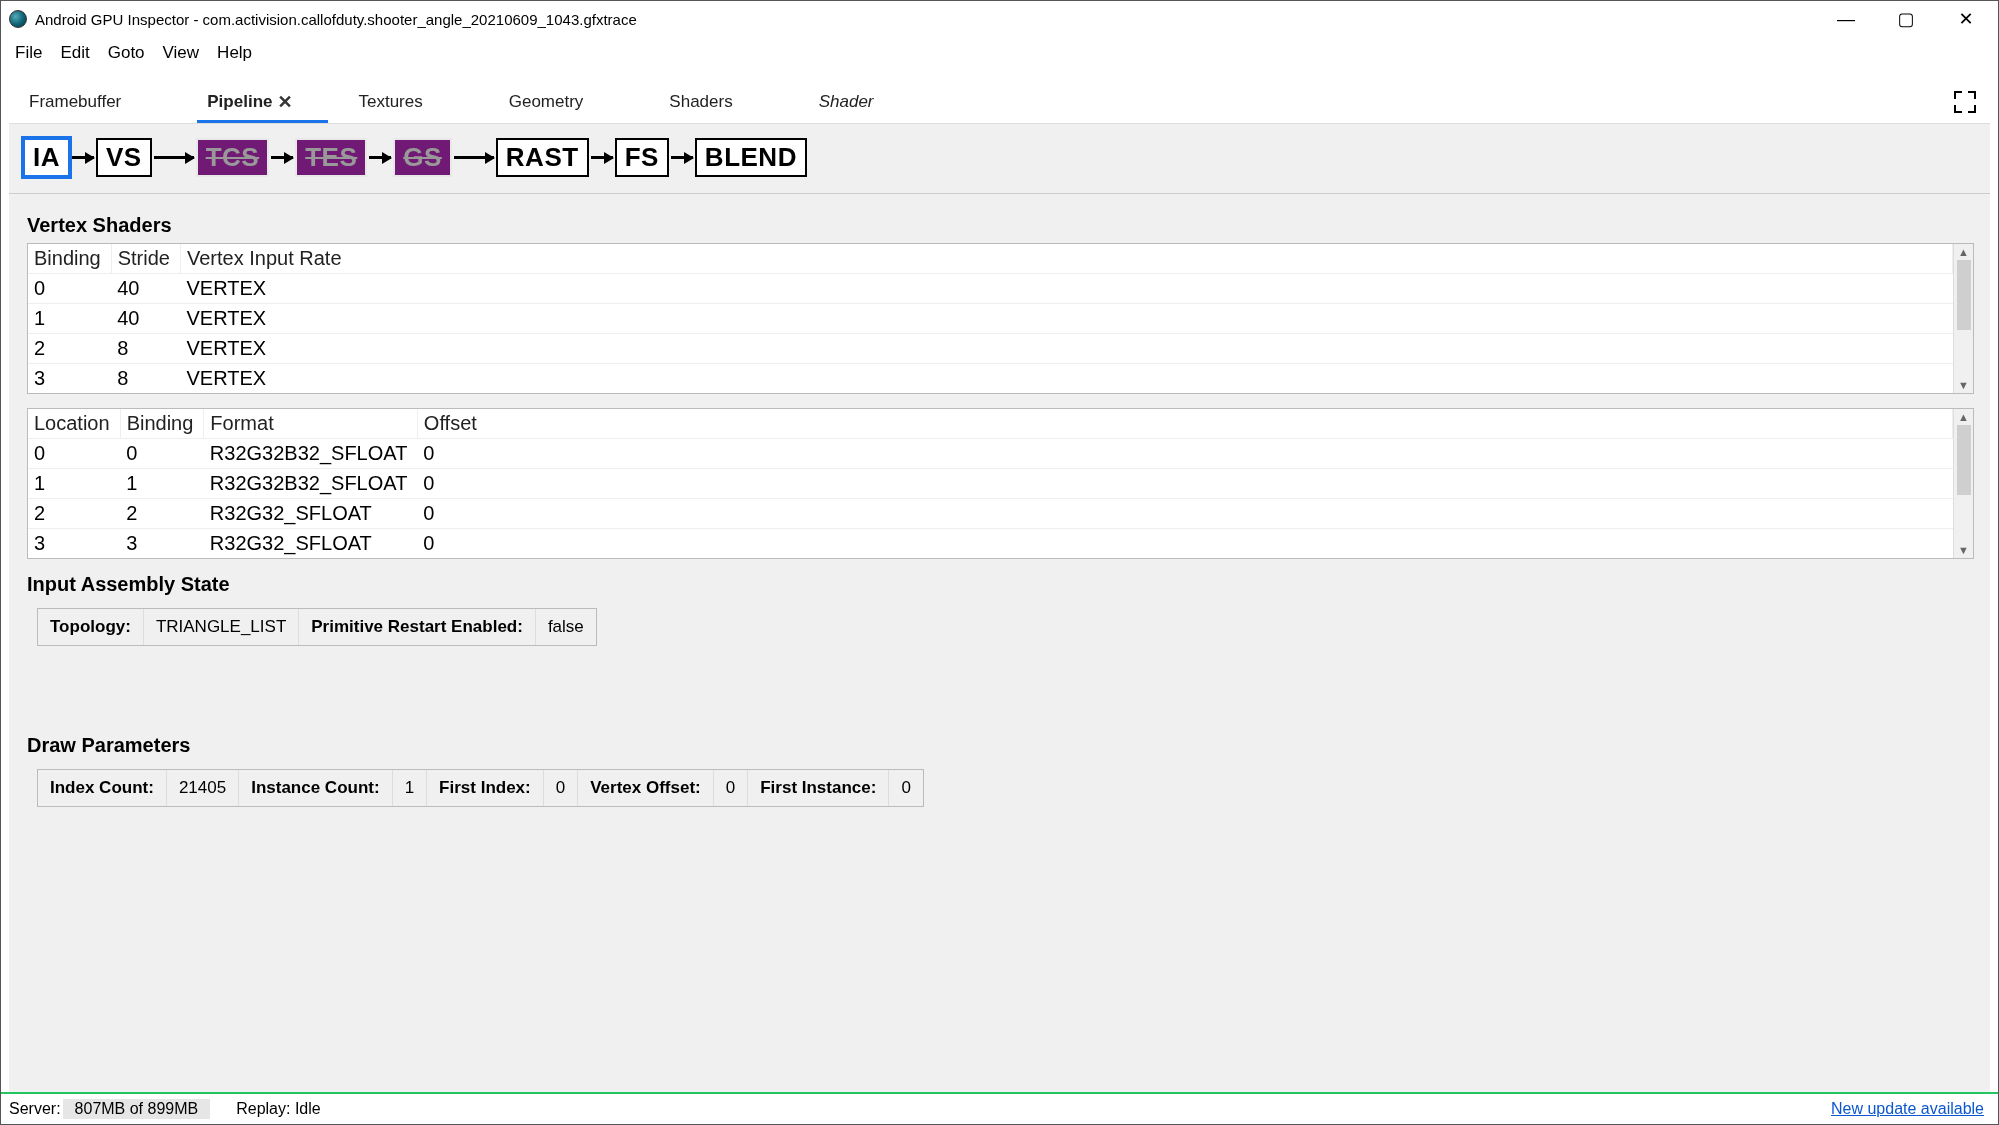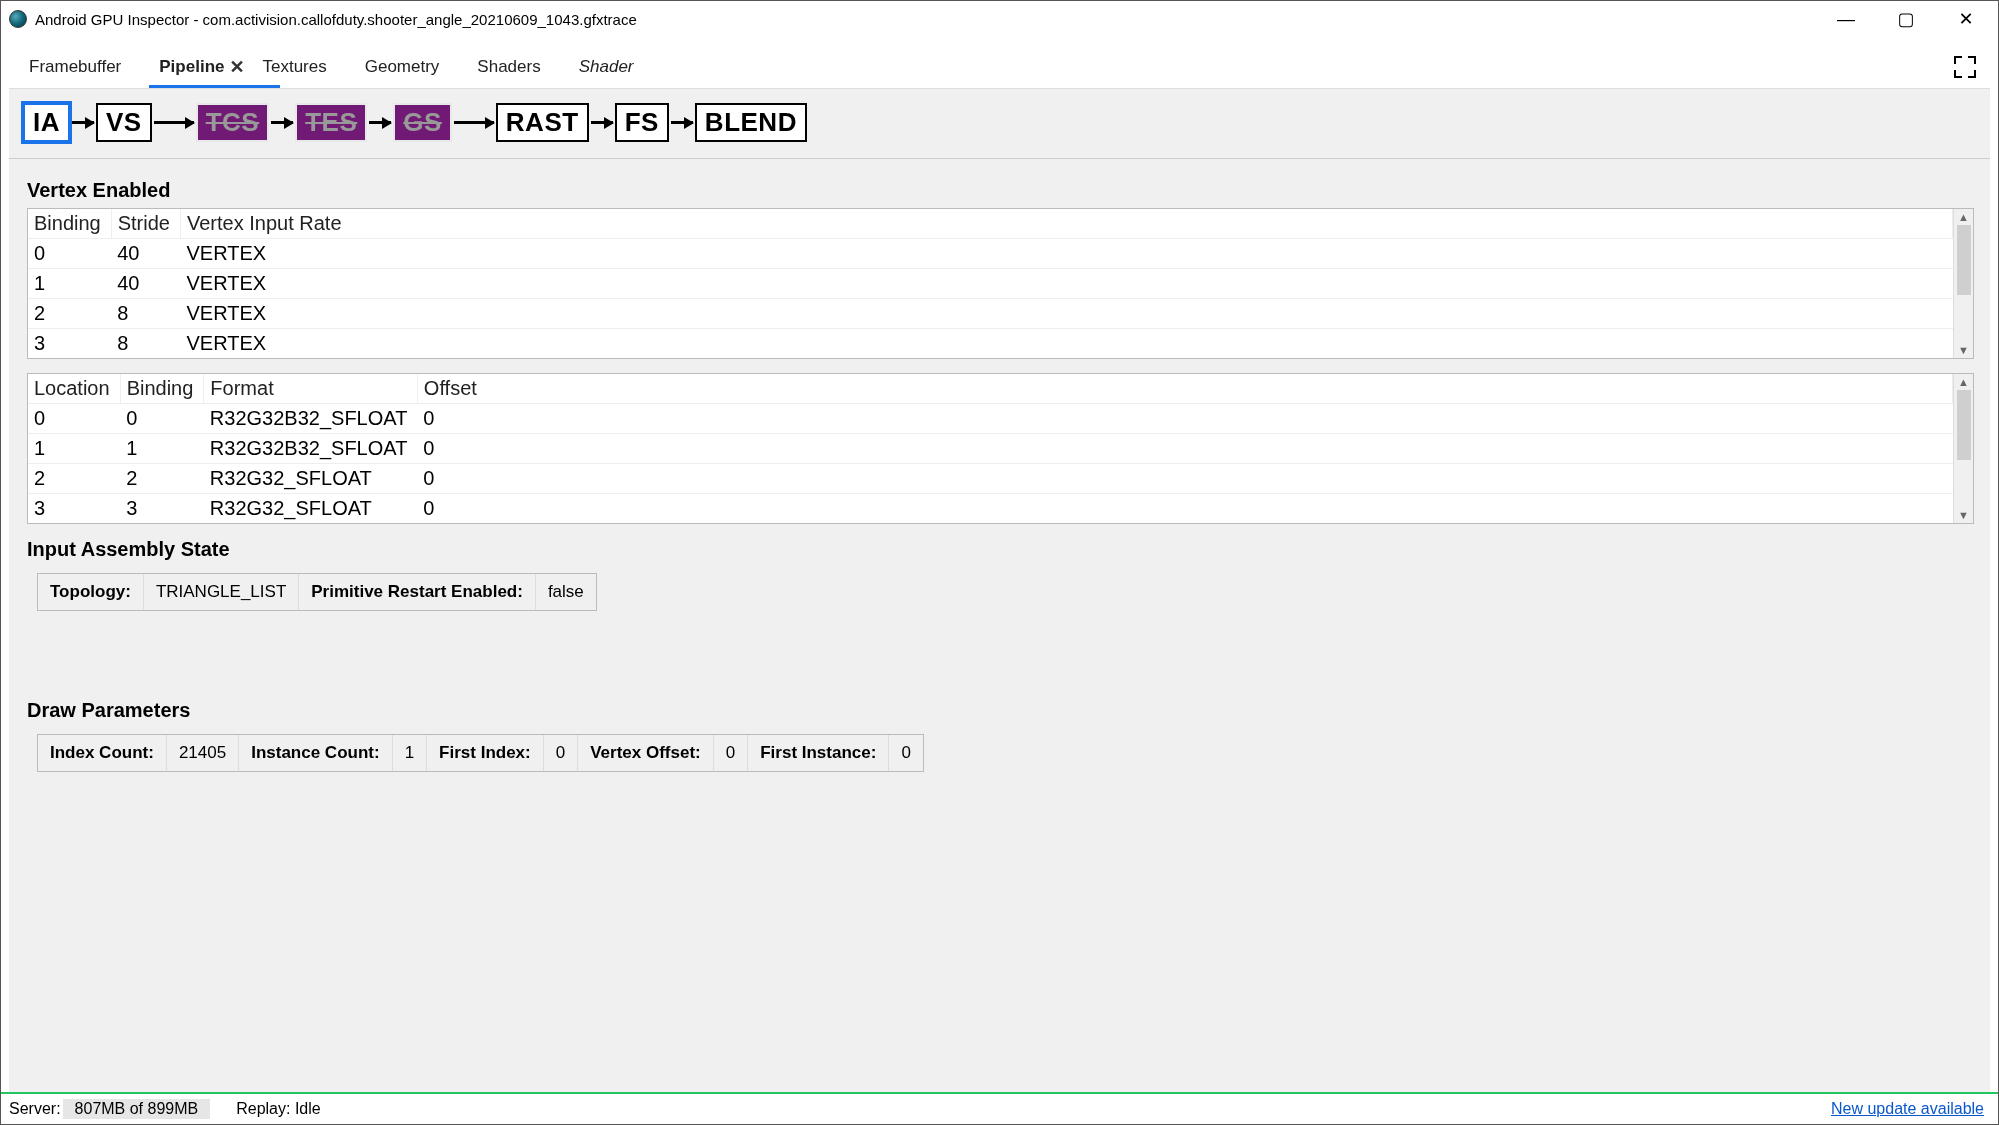--- a/index.html
+++ b/index.html
@@ -6,21 +6,21 @@
 body { font-family: "Segoe UI", Tahoma, sans-serif; font-size: 14px; background: #fff; color: #000; overflow: hidden; }
 .window { width: 1999px; height: 1125px; border: 1.5px solid #555; display: flex; flex-direction: column; background:#fff;}
 .titlebar { display: flex; align-items: center; height: 36px; padding: 0 2px 0 8px; font-size: 15px; }
 .titlebar .app-icon { width: 18px; height: 18px; border-radius: 50%; background: radial-gradient(circle at 35% 35%, #5ab, #167, #034); margin-right: 8px; border:1px solid #333; }
 .titlebar .title { flex: 1; }
 .win-controls { display:flex; height:100%; }
 .win-btn { width: 60px; display:flex; align-items:center; justify-content:center; font-size:18px; cursor:pointer; }
 .menubar { display:flex; gap: 2px; padding: 4px 6px 6px 6px; font-size:17px; border-bottom:1px solid #fff;}
 .menubar .menu-item { padding: 2px 8px; cursor:pointer; }
 .content-wrap { flex:1; display:flex; flex-direction:column; background:#f0f0f0; border:8px solid #fff; border-bottom:none; padding:0 0 4px 0; overflow:hidden;}
-.tabstrip { display:flex; align-items:center; background:#fff; height:44px; padding-left:10px; border-bottom:1px solid #ddd; position:relative;}
+.tabstrip { display:flex; align-items:center; background:#fff; height:44px; padding-left:10px; border-bottom:1px solid #ddd; position:relative;gap:48px;}
 .tab { padding: 10px 28px 10px 10px; font-size:17px; cursor:pointer; position:relative; color:#222;}
 .tab.active { font-weight:700; }
 .tab.active::after { content:""; position:absolute; left:0; right:-28px; bottom:-1px; height:3px; background:#1a73e8; }
 .tab .close { position:absolute; right:2px; top:50%; transform:translateY(-50%); font-size:18px; font-weight:700; color:#333; padding:0 6px;}
 .tab.italic { font-style:italic; }
 .fs-icon { margin-left:auto; margin-right:14px; width:22px; height:22px; position:relative; cursor:pointer; }
 .fs-icon span { position:absolute; width:8px; height:8px; border:2.5px solid #000; }
 .fs-icon .tl{ top:0;left:0;border-right:none;border-bottom:none;}
 .fs-icon .tr{ top:0;right:0;border-left:none;border-bottom:none;}
 .fs-icon .bl{ bottom:0;left:0;border-right:none;border-top:none;}
@@ -69,20 +69,27 @@
         </div>
       <div class="win-btn">
           <span>▢</span>
         </div>
       <div class="win-btn">
           <span>✕</span>
         </div>
     </div>
   </div>
 
+  <div class="menubar">
+    <div class="menu-item">File</div>
+    <div class="menu-item">Edit</div>
+    <div class="menu-item">Goto</div>
+    <div class="menu-item">View</div>
+    <div class="menu-item">Help</div>
+  </div>
 
   <div class="content-wrap">
 
     <div class="tabstrip">
       <div class="tab"><span>Framebuffer</span></div>
       <div class="tab active"><span>Pipeline</span><span class="close">✕</span></div>
       <div class="tab"><span>Textures</span></div>
       <div class="tab"><span>Geometry</span></div>
       <div class="tab"><span>Shaders</span></div>
       <div class="tab italic"><span>Shader</span></div>
@@ -107,21 +114,21 @@
       <div class="arrow"></div>
       <div class="stage">RAST</div>
       <div class="arrow short"></div>
       <div class="stage">FS</div>
       <div class="arrow short"></div>
       <div class="stage">BLEND</div>
     </div>
 
     <div class="main-scroll">
 
-      <h2 class="sec">Vertex Enabled</h2>
+      <h2 class="sec">Vertex Shaders</h2>
       <div class="tbl-wrap">
         <table class="tbl">
           <thead>
               <tr>
             <th class="col-binding">Binding</th>
             <th class="col-stride">Stride</th>
             <th>Vertex Input Rate</th>
           </tr>
             </thead>
           <tbody>

